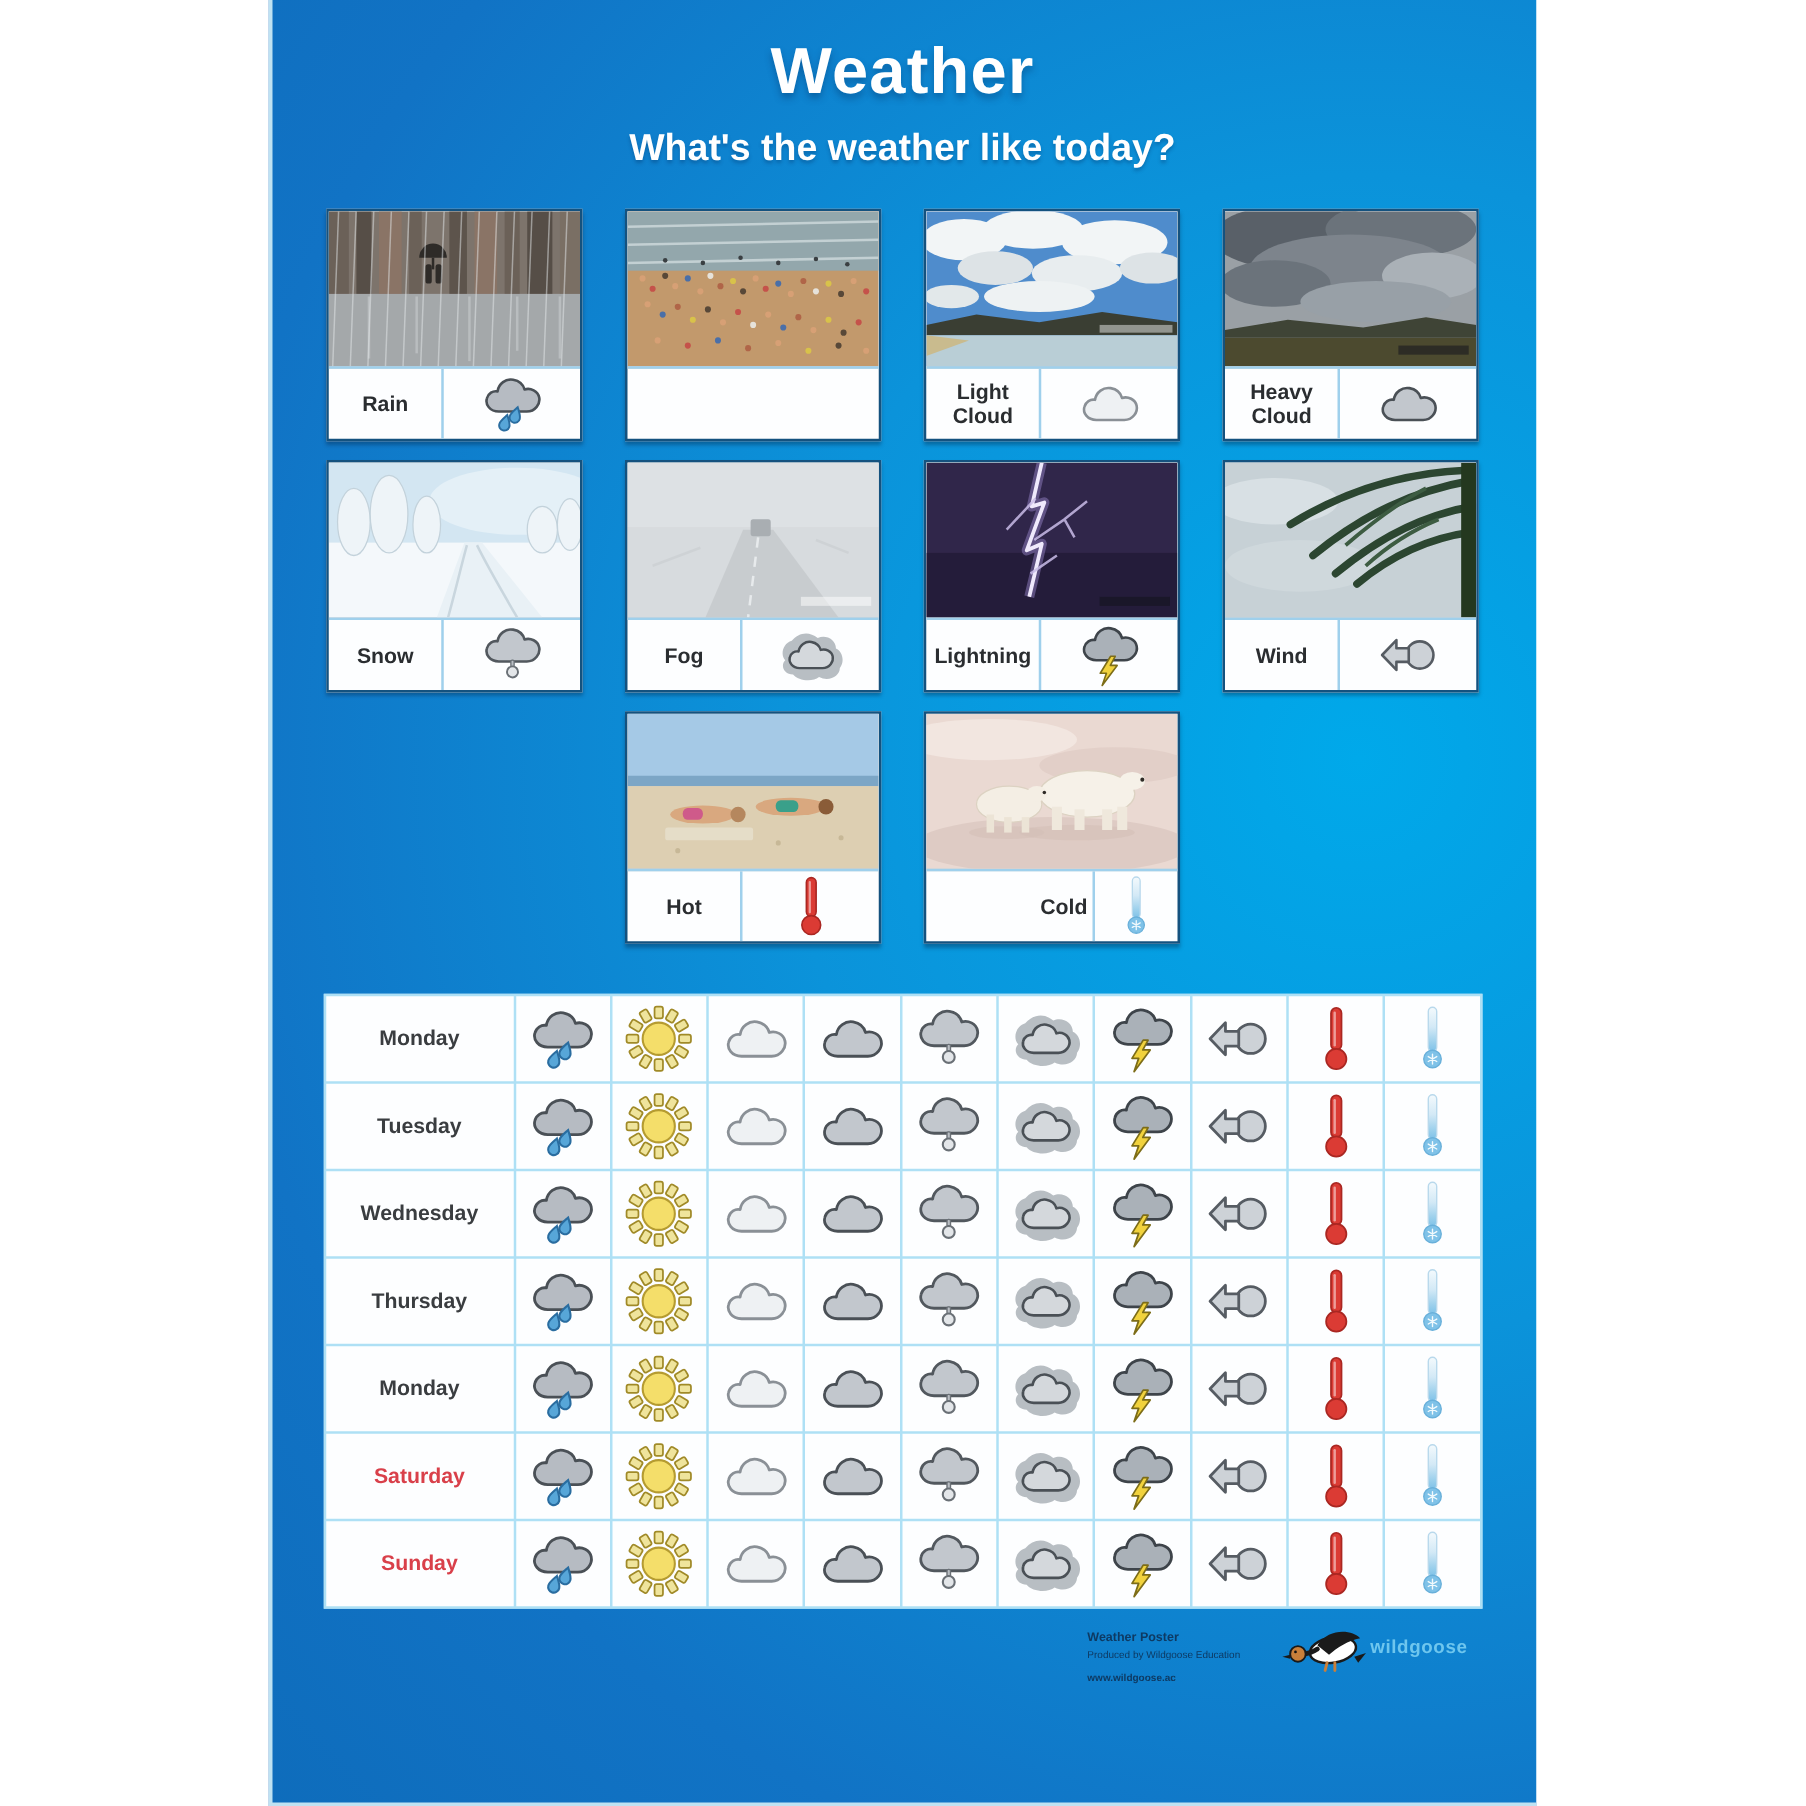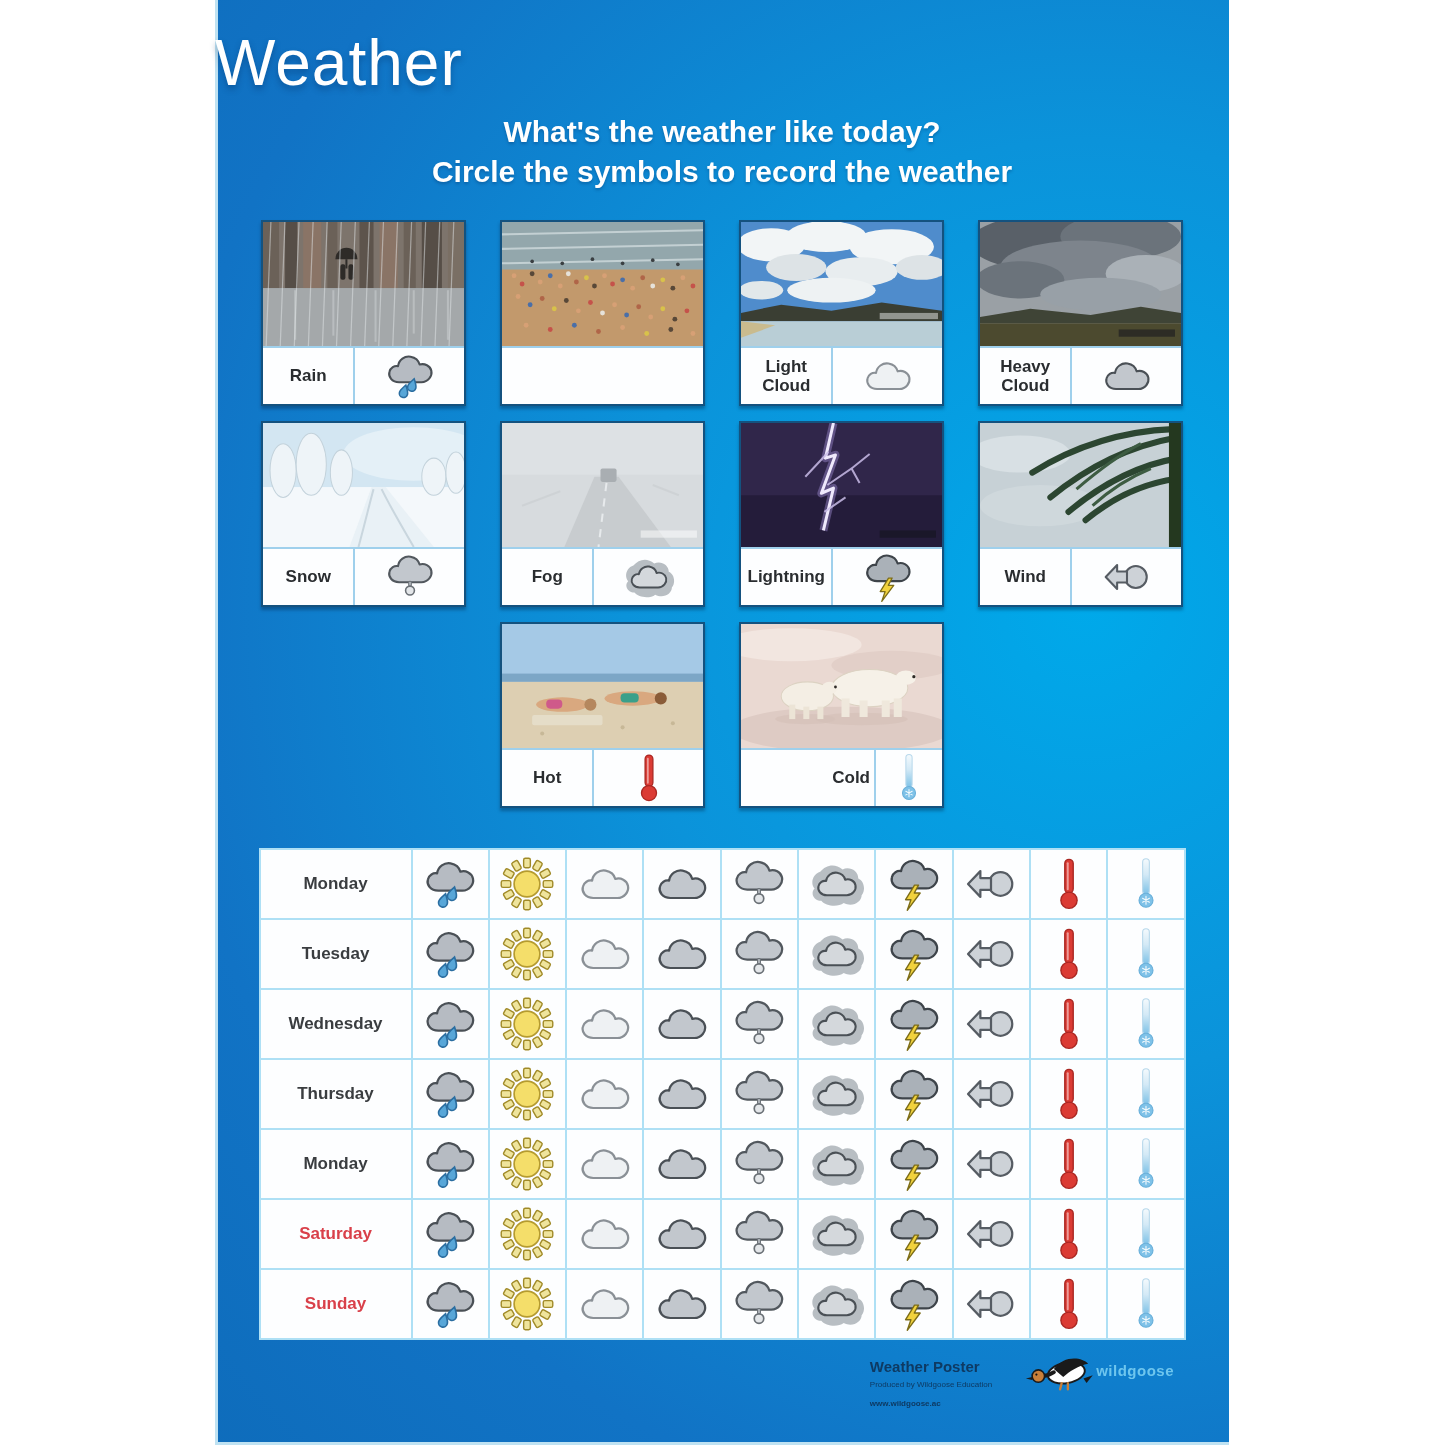--- a/index.html
+++ b/index.html
@@ -2,21 +2,21 @@
 <html><head>
 <meta charset="utf-8">
 <style>
   html,body{margin:0;padding:0;background:#ffffff;}
   .page{position:relative;width:1445px;height:1445px;background:#ffffff;overflow:hidden;
         font-family:"Liberation Sans",sans-serif;}
   .poster{position:absolute;left:215px;top:0;width:1014px;height:1445px;box-sizing:border-box;
           padding-top:30px;
           background:radial-gradient(ellipse 120% 85% at 86% 42%, #00a9ea 0%, #0b93da 38%, #1173c5 76%, #0e6cbb 100%);
           box-shadow:inset 0 -3px 0 #bfe2f2, inset 3px 0 0 #bfe2f2;}
-  .title{margin:0;text-align:left;color:#ffffff;font-size:64px;line-height:1.06;font-weight:normal;
+  .title{margin:0;text-align:center;color:#ffffff;font-size:52px;line-height:1.06;font-weight:bold;
          letter-spacing:1px;text-shadow:0 4px 6px rgba(0,40,90,.35);}
   .subtitle{margin-top:14px;text-align:center;color:#ffffff;font-size:30px;font-weight:bold;
             line-height:1.34;text-shadow:0 2px 3px rgba(0,40,90,.3);}
   .cards{width:922px;margin:28px auto 0;display:grid;grid-template-columns:repeat(4,1fr);
          column-gap:34px;row-gap:15px;}
   .card{background:#fdfeff;border:2px solid #14527f;box-shadow:0 3px 3px rgba(0,25,55,.35);
         height:182px;display:flex;flex-direction:column;overflow:hidden;}
   .photo{height:124px;border-bottom:2px solid #9fd0ec;position:relative;overflow:hidden;background:#cfd6da;}
   .photo svg{width:100%;height:100%;display:block;}
   .strip{flex:1;display:flex;min-height:0;}
@@ -26,21 +26,21 @@
   .card-sym svg{width:66px;height:52px;}
   .week-grid{width:923px;margin:40px auto 0;display:grid;grid-template-columns:150px repeat(10,1fr);
              gap:2px;background:#aee0f5;border:2px solid #aee0f5;}
   .cell{background:#fdfeff;height:68px;display:flex;align-items:center;justify-content:center;}
   .day{font-weight:bold;font-size:17px;color:#3a3d40;}
   .day.weekend{color:#d9404a;}
   .cell svg.gsym{width:62px;height:56px;}
   .footer{width:940px;margin:16px auto 0;display:flex;justify-content:flex-end;align-items:flex-start;
           gap:26px;padding-right:18px;box-sizing:border-box;}
   .smallprint{color:#0e3a63;font-size:8px;line-height:1.5;max-width:320px;}
-  .smallprint .sp1{font-weight:bold;font-size:15px;}
+  .smallprint .sp1{font-weight:bold;font-size:10px;}
   .smallprint .spw{margin-top:7px;font-weight:bold;}
   .brand{display:flex;flex-direction:row;align-items:center;margin-top:-4px;justify-content:center;}
   .brand svg{width:78px;height:42px;}
   .brandname{color:#6ec6ee;font-size:15px;font-weight:bold;letter-spacing:.5px;margin-top:-5px;}
   .defs{position:absolute;width:0;height:0;overflow:hidden;}
 </style>
 </head>
 <body>
 
 <svg class="defs" aria-hidden="true">
@@ -112,21 +112,20 @@
       <path d="M50 72 V86 M43.9 75.5 L56.1 82.5 M56.1 75.5 L43.9 82.5" stroke="#f2fafd" stroke-width="2" stroke-linecap="round"></path>
     </symbol>
   </defs>
 </svg>
 
 <div class="page">
   <div class="poster">
     <h1 class="title">Weather</h1>
     <div class="subtitle">
       <div>What's the weather like today?</div>
-      <div>Circle the symbols to record the weather</div>
     </div>
 
     <div class="cards" id="cards">
         <div class="card">
           <div class="photo">
             <svg viewBox="0 0 200 120" preserveAspectRatio="none">
   <rect width="200" height="120" fill="#989d9f"></rect>
               <rect width="200" height="64" fill="#7d746c"></rect>
   <rect x="0" y="0" width="16" height="64" fill="#6b6158"></rect>
               <rect x="22" y="0" width="12" height="64" fill="#564e47"></rect>

